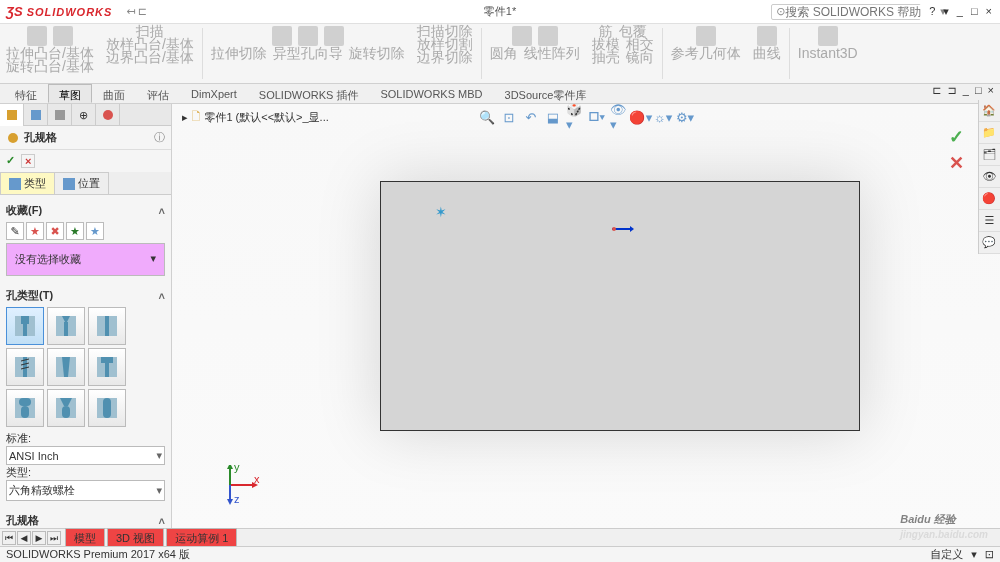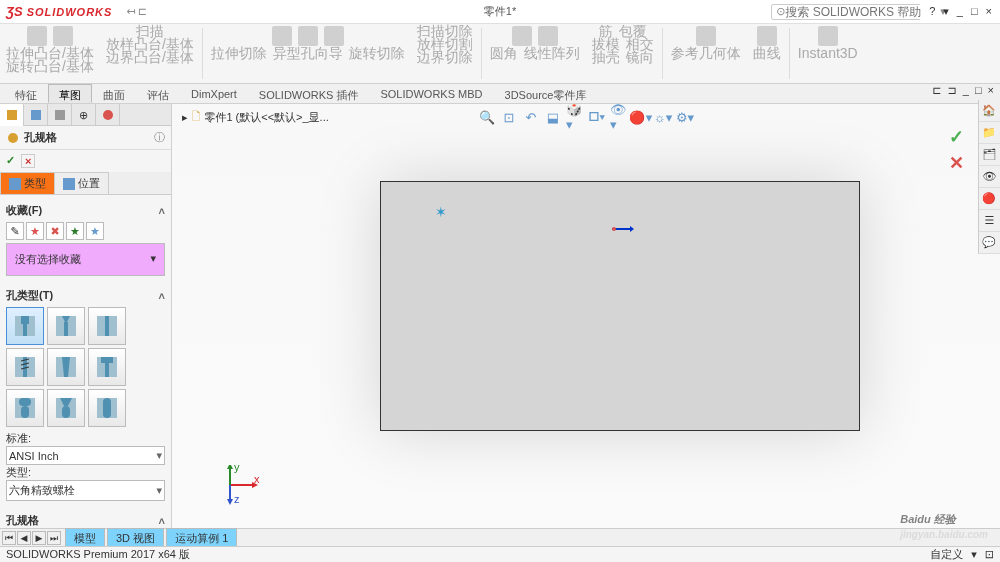--- a/index.html
+++ b/index.html
@@ -33,21 +33,21 @@
 .lp-tab.active{background:#fff}
 .lp-header{display:flex;align-items:center;padding:4px 6px;gap:4px;border-bottom:1px solid #ddd}
 .lp-header .gear{width:14px;height:14px}
 .lp-header .ttl{font-weight:bold}
 .lp-header .arrow{margin-left:auto;color:#888;cursor:pointer}
 .lp-okcancel{display:flex;padding:4px 6px;gap:6px}
 .lp-okcancel .ok{color:#2a8a2a;font-weight:bold;cursor:pointer}
 .lp-okcancel .cancel{color:#c33;font-weight:bold;cursor:pointer;border:1px solid #ccc;width:14px;height:14px;text-align:center;line-height:12px}
 .lp-subtabs{display:flex;background:#eee;border-bottom:1px solid #ccc}
 .lp-subtab{padding:3px 8px;border:1px solid #ccc;border-bottom:none;margin-right:-1px;display:flex;align-items:center;gap:3px;cursor:pointer}
-.lp-subtab.active{background:#f97316}
+.lp-subtab.active{background:#fef9c3}
 .lp-subtab .sico{width:12px;height:12px;background:#6699cc}
 .section{padding:4px 6px}
 .section-head{display:flex;align-items:center;font-weight:bold;margin:4px 0}
 .section-head .chev{margin-left:auto;color:#666;cursor:pointer}
 .fav-icons{display:flex;gap:2px;margin:3px 0}
 .fav-icons .fi{width:18px;height:18px;border:1px solid #bbb;background:#fff;display:flex;align-items:center;justify-content:center;cursor:pointer}
 .fav-select{width:100%;border:1px solid #bbb;padding:8px;background:#f0abfc;cursor:pointer}
 .hole-grid{display:flex;flex-wrap:wrap;gap:3px;margin:4px 0}
 .hole-btn{width:38px;height:38px;border:1px solid #bbb;background:linear-gradient(#fff,#e8e8e8);display:flex;align-items:center;justify-content:center;cursor:pointer}
 .hole-btn.sel{border:1px solid #4a90d9;background:linear-gradient(#e0f0ff,#c0dff5)}
@@ -65,21 +65,21 @@
 .arrow-mark{position:absolute;left:440px;top:120px}
 .arrow-mark svg{width:22px;height:10px}
 .triad{position:absolute;left:50px;bottom:40px}
 .check-mark{position:absolute;right:36px;top:22px;color:#4caf50;font-size:18px;font-weight:bold}
 .x-mark{position:absolute;right:36px;top:48px;color:#d9534f;font-size:18px;font-weight:bold}
 .right-toolbar{position:absolute;right:0;top:100px;width:22px;background:#f0f0f0;border-left:1px solid #ccc;display:flex;flex-direction:column}
 .right-toolbar .rbtn{height:22px;display:flex;align-items:center;justify-content:center;border-bottom:1px solid #ddd;cursor:pointer}
 .bottom-tabs{position:absolute;bottom:16px;left:0;height:18px;display:flex;align-items:center;background:#f0f0f0;border-top:1px solid #ccc;width:100%}
 .bt-nav{display:flex;gap:1px;padding:0 2px}
 .bt-nav span{width:14px;height:14px;border:1px solid #bbb;text-align:center;line-height:12px;font-size:9px;cursor:pointer}
-.btab{padding:2px 8px;border:1px solid #bbb;border-bottom:none;background:#7dd3fc;margin-left:2px;cursor:pointer}
+.btab{padding:2px 8px;border:1px solid #bbb;border-bottom:none;background:#ef4444;margin-left:2px;cursor:pointer}
 .status-bar{position:absolute;bottom:0;left:0;right:0;height:16px;background:#f5f5f5;border-top:1px solid #ccc;display:flex;align-items:center;padding:0 6px;font-size:10px;color:#666}
 .status-bar .sr{margin-left:auto;display:flex;gap:8px;align-items:center}
 .watermark{position:absolute;right:12px;bottom:22px;color:#e0e0e0;font-size:22px;font-weight:bold;font-style:italic;opacity:0.6}
 .watermark .sub{font-size:10px;display:block;color:#ccc}
 </style>
 </head>
 <body>
 
 <div class="title-bar">
   <div class="logo-area">

